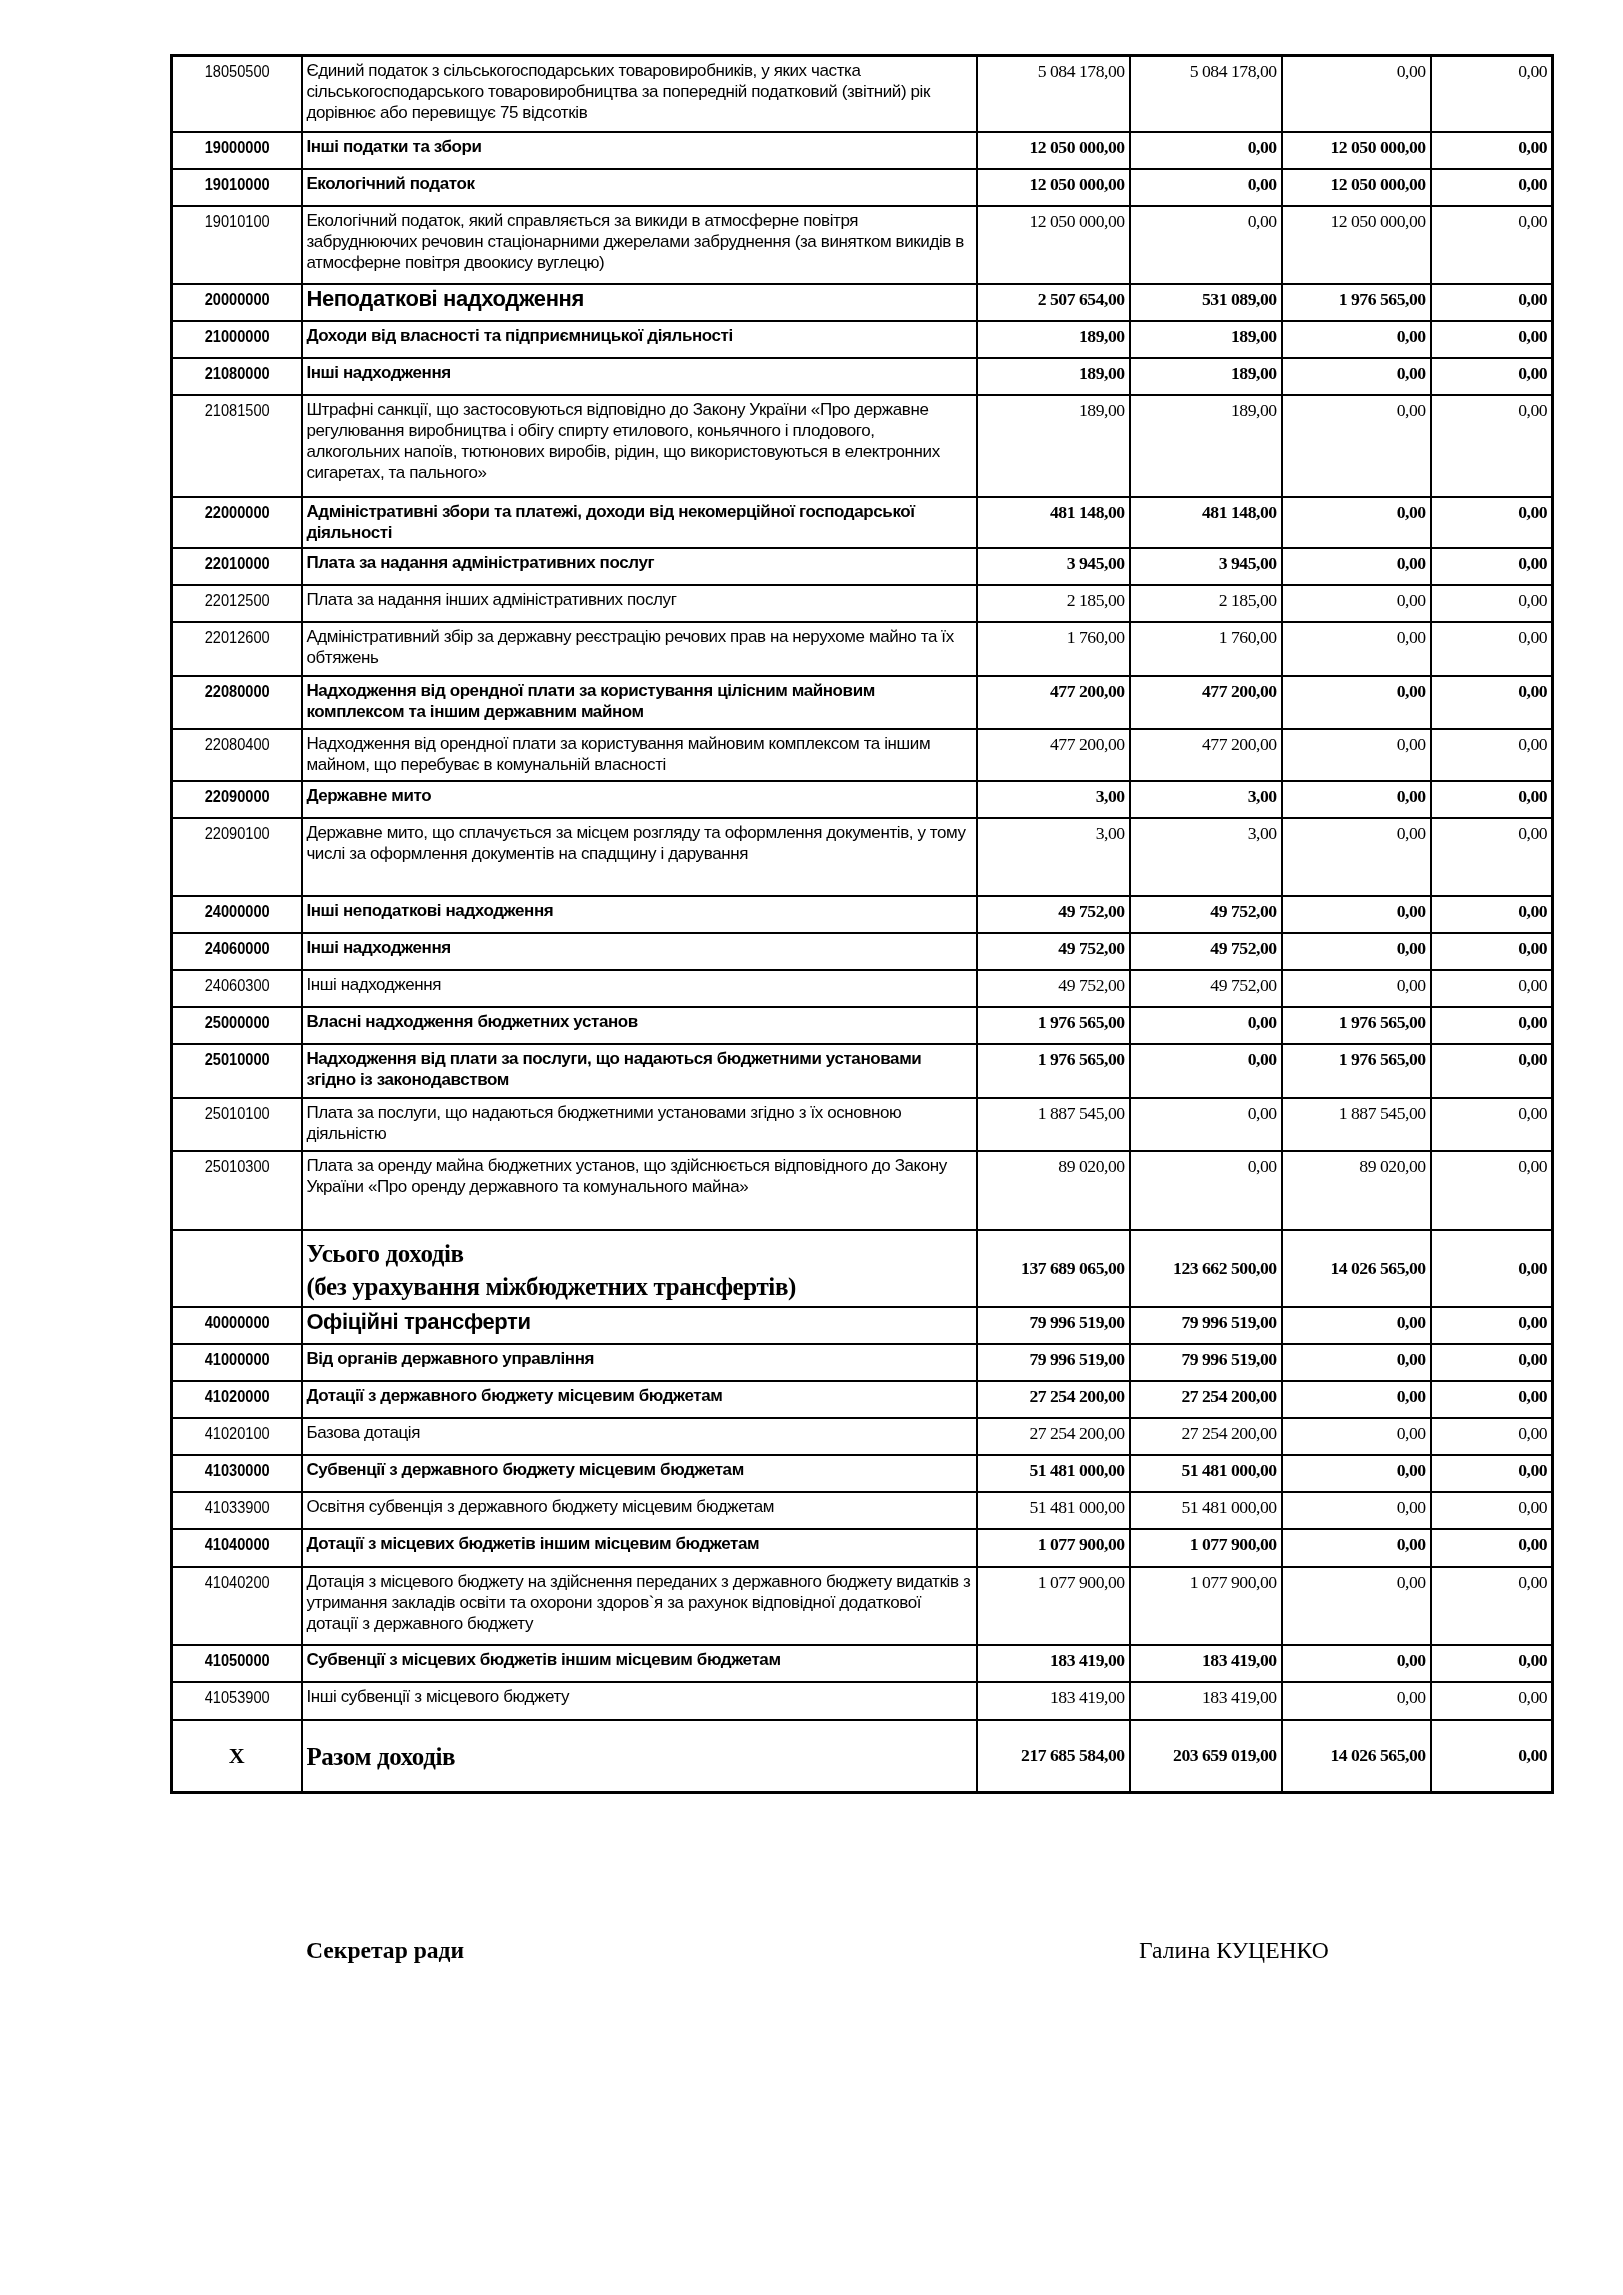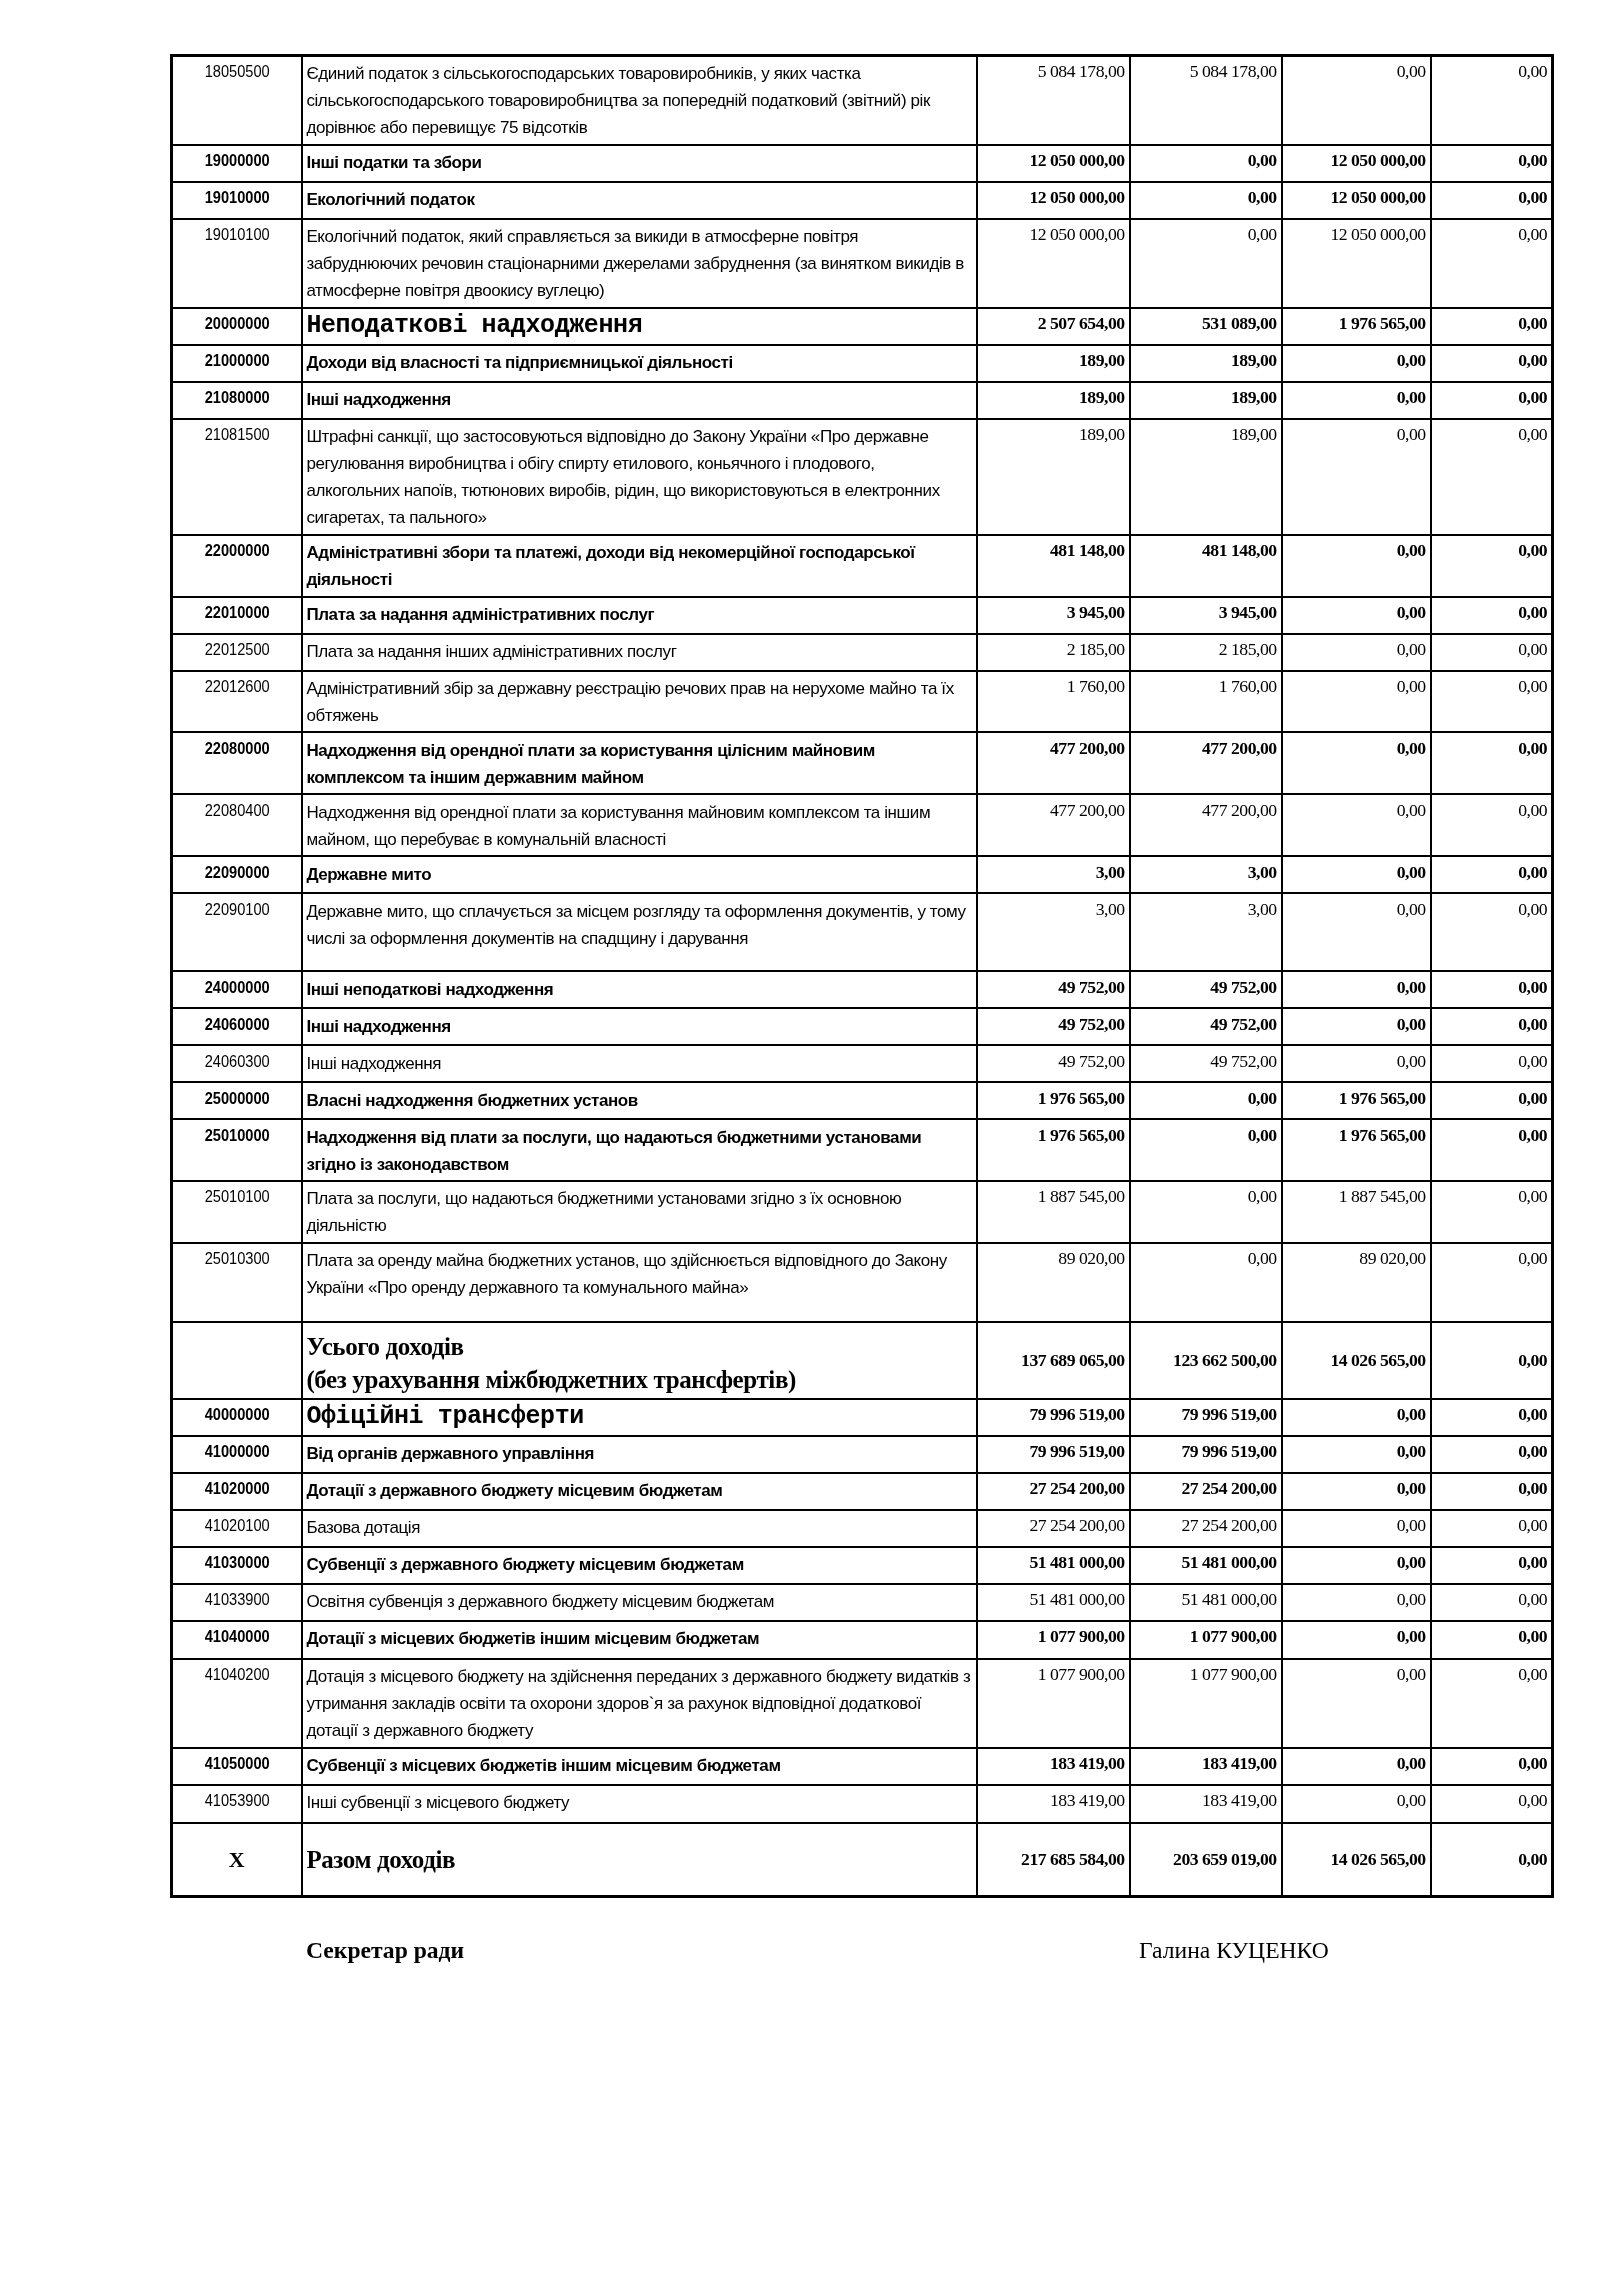--- a/index.html
+++ b/index.html
@@ -21,30 +21,30 @@
     padding: 3.3px 3.9px 2.6px 3.9px;
     overflow: hidden;
   }
   td.code {
     font-family: "Liberation Sans", sans-serif;
     font-size: 17px; text-align: center; line-height: 23.6px;
     transform: scaleX(0.86);
   }
   td.name {
     font-family: "Liberation Sans", sans-serif;
-    font-size: 17px; line-height: 27px;
+    font-size: 17px; line-height: 21px;
     letter-spacing: -0.4px;
   }
   td.num {
     font-family: "Liberation Serif", serif;
     font-size: 17.7px; text-align: right; line-height: 23.6px;
     letter-spacing: -0.5px; white-space: nowrap;
   }
   tr.bold td { font-weight: bold; }
-  tr.big td.name { font-size: 25px; font-family: Liberation Mono, monospace; }
+  tr.big td.name { font-size: 22px; }
   tr.total td.name {
     font-family: "Liberation Serif", serif; font-size: 25px; line-height: 33px;
     vertical-align: middle; padding-top: 6.5px;
   }
   tr.total td.num { vertical-align: middle; }
   tr.grand td.name {
     font-family: "Liberation Serif", serif; font-size: 25px;
     vertical-align: middle;
   }
   tr.grand td.code {

